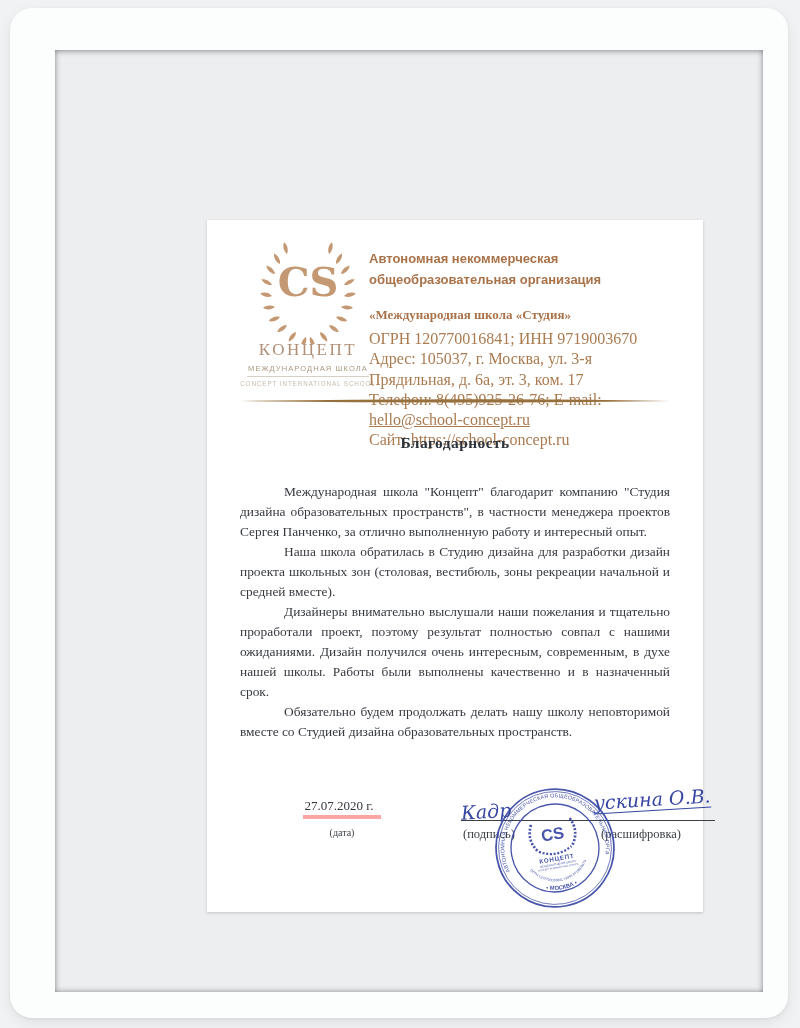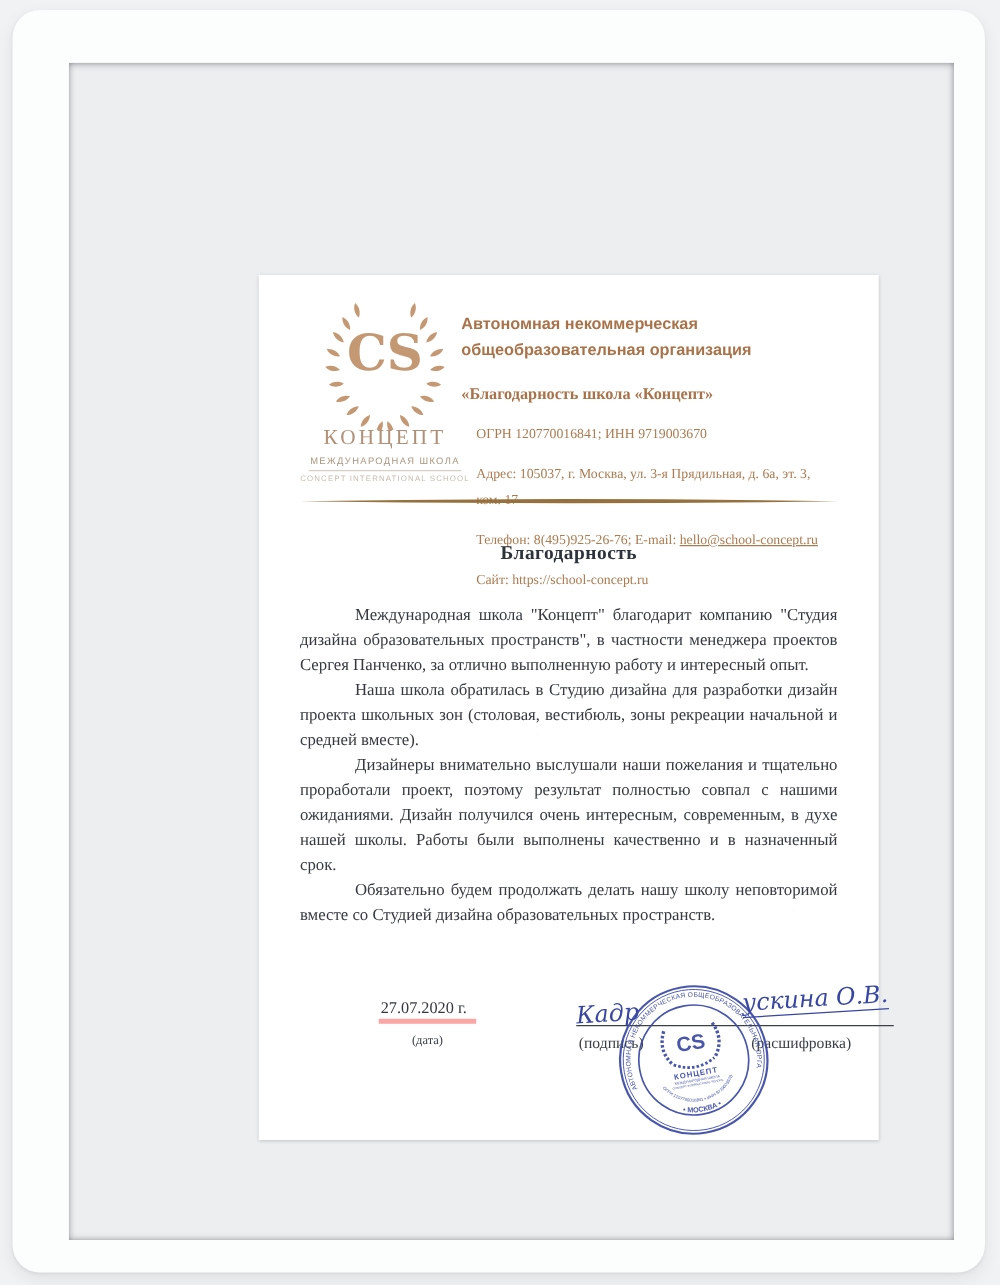--- a/index.html
+++ b/index.html
@@ -31,21 +31,21 @@
   
   .logo{position:absolute;left:30px;top:20px;width:142px;text-align:center;}
   .logo svg{display:block;margin:0 auto;}
   .logo-name{font-family:"Liberation Serif",serif;font-size:17px;letter-spacing:2.5px;color:#b29077;margin-top:-4px;}
   .logo-sub{font-family:"Liberation Sans",sans-serif;font-size:7.5px;letter-spacing:1.1px;color:#ab9780;margin:4px 10px 0;padding-bottom:3px;border-bottom:1px solid #d8cfc4;}
   .logo-sub-en{font-family:"Liberation Sans",sans-serif;font-size:6.3px;letter-spacing:.9px;color:#c7bcae;margin-top:3px;}
   
   .lh{position:absolute;left:162px;top:24px;width:310px;color:#ab7b50;}
   .lh-org{font-family:"Liberation Sans",sans-serif;font-weight:bold;font-size:13px;line-height:21px;color:#a9734a;margin:4px 0 15px 0;}
   .lh-school{font-weight:bold;font-size:13px;line-height:20px;color:#a9734a;margin:0 0 4px 0;}
-  .lh-line{font-size:11px;line-height:20.3px;margin:12px;}
+  .lh-line{font-size:16px;line-height:20.3px;margin:0;}
   .lh-line .u{text-decoration:underline;}
   
   .rule{position:absolute;left:33px;top:178px;width:430px;height:6px;}
   
   .title{position:absolute;left:0;top:214px;width:100%;text-align:center;font-weight:bold;font-size:15.5px;letter-spacing:.4px;color:#2d333b;}
   .body-text{position:absolute;left:33px;top:262px;width:430px;font-size:13.4px;line-height:20px;color:#363a40;text-align:justify;}
   .body-text p{margin:0;text-indent:44px;}
   
   .date-block{position:absolute;left:70px;top:578px;width:130px;text-align:center;font-size:13px;color:#33383e;}
   .date-value{display:inline-block;border-bottom:4px solid #fca5a5;padding:0 8px 1px 2px;}
@@ -89,21 +89,21 @@
             <use href="#branchR" transform="matrix(-1 0 0 1 140 0)"></use>
             <text x="70" y="56" text-anchor="middle" font-family="DejaVu Serif, serif" font-weight="bold" font-size="40" fill="#c49872">CS</text>
           </svg>
           <div class="logo-name">КОНЦЕПТ</div>
           <div class="logo-sub">МЕЖДУНАРОДНАЯ ШКОЛА</div>
           <div class="logo-sub-en">CONCEPT INTERNATIONAL SCHOOL</div>
         </div>
 
         <div class="lh">
           <p class="lh-org">Автономная некоммерческая общеобразовательная организация</p>
-          <p class="lh-school">«Благодарность школа «Концепт»</p>
+          <p class="lh-school">«Международная школа «Студия»</p>
           <p class="lh-line">ОГРН 120770016841; ИНН 9719003670</p>
           <p class="lh-line">Адрес: 105037, г. Москва, ул. 3-я Прядильная, д. 6а, эт. 3, ком. 17</p>
           <p class="lh-line"><span>Телефон: 8(495)925-26-76; E-mail: </span><span class="u">hello@school-concept.ru</span></p>
           <p class="lh-line">Сайт: https://school-concept.ru</p>
         </div>
 
         <svg class="rule" viewBox="0 0 430 6" preserveAspectRatio="none">
           <path d="M0 3 Q215 -0.5 430 3 Q215 6 0 3 Z" fill="#96713d"></path>
         </svg>
 

